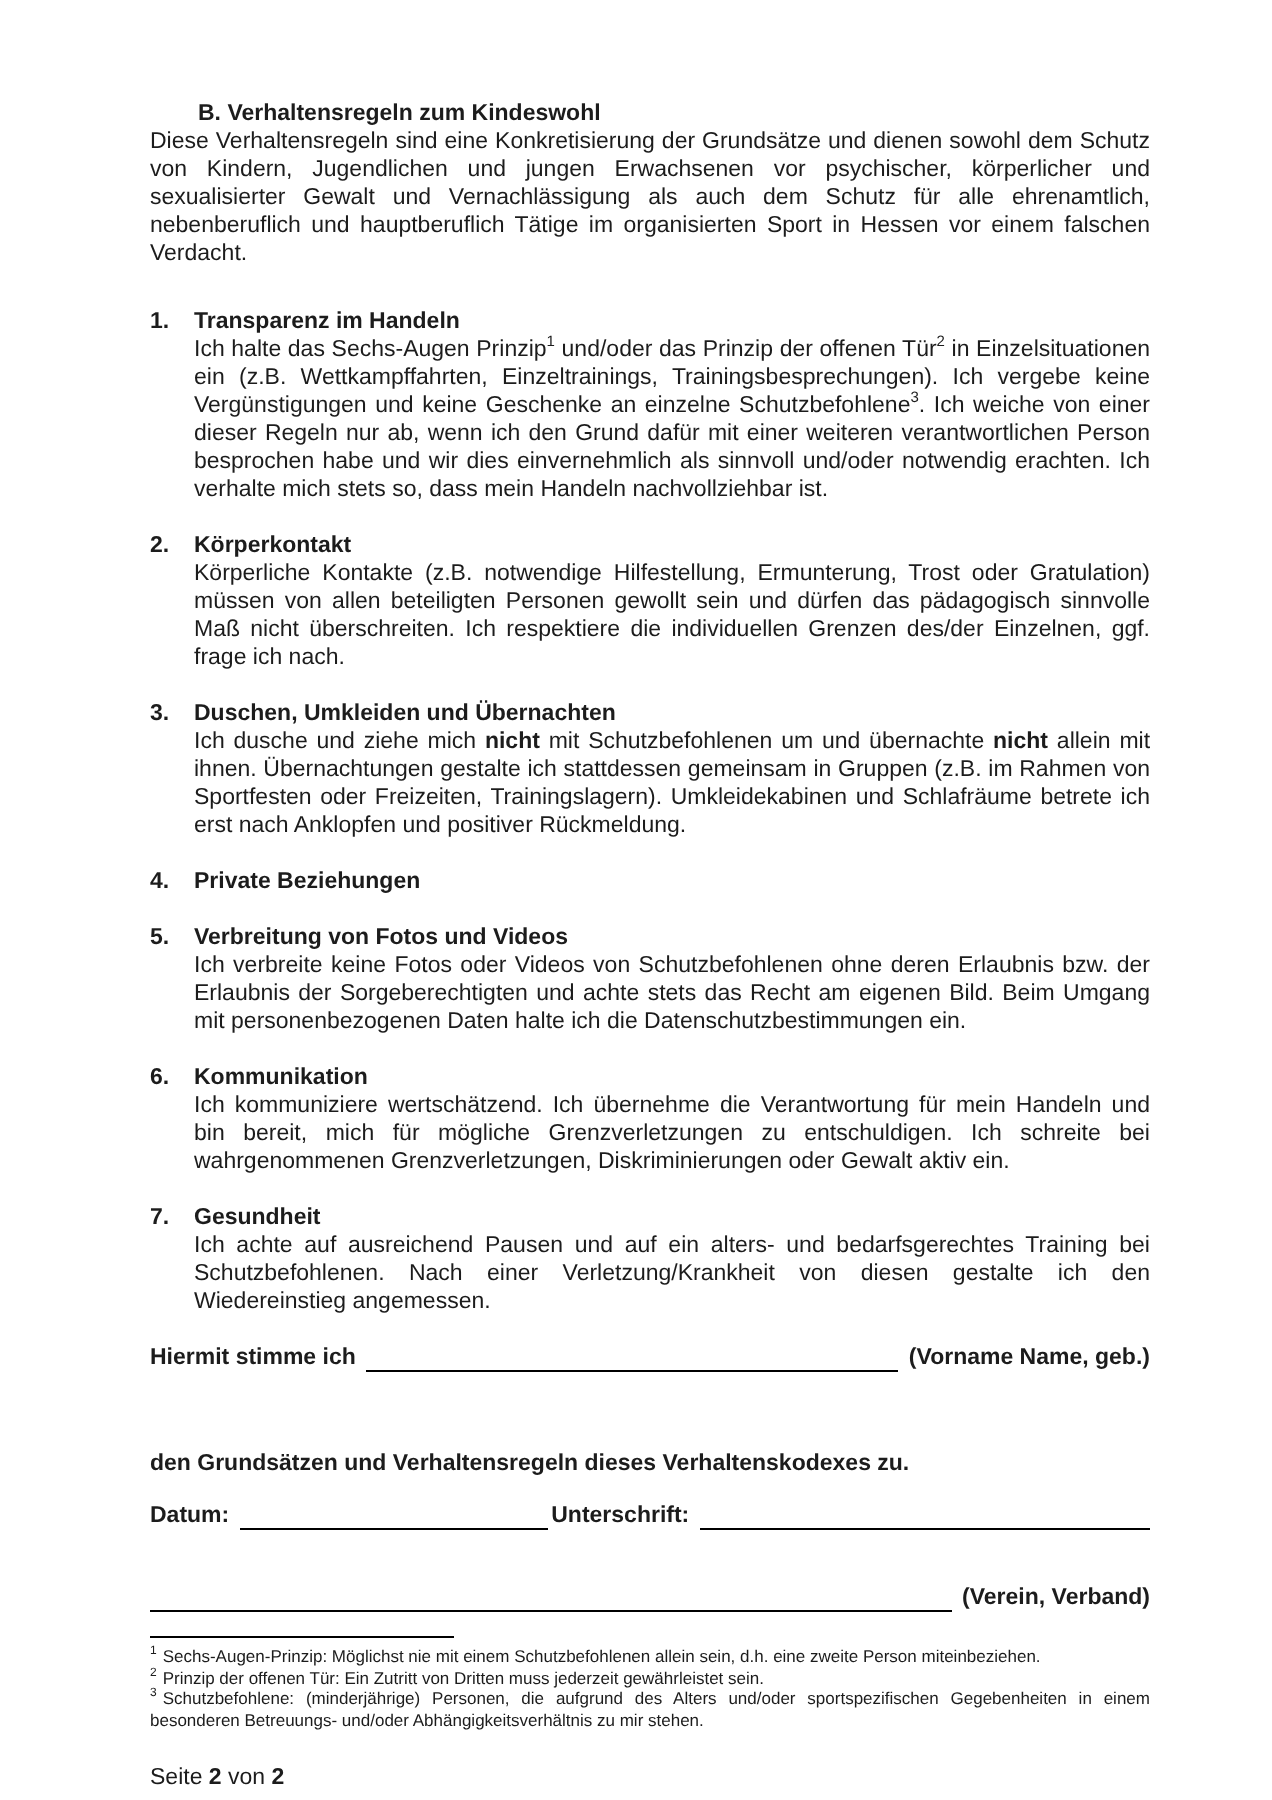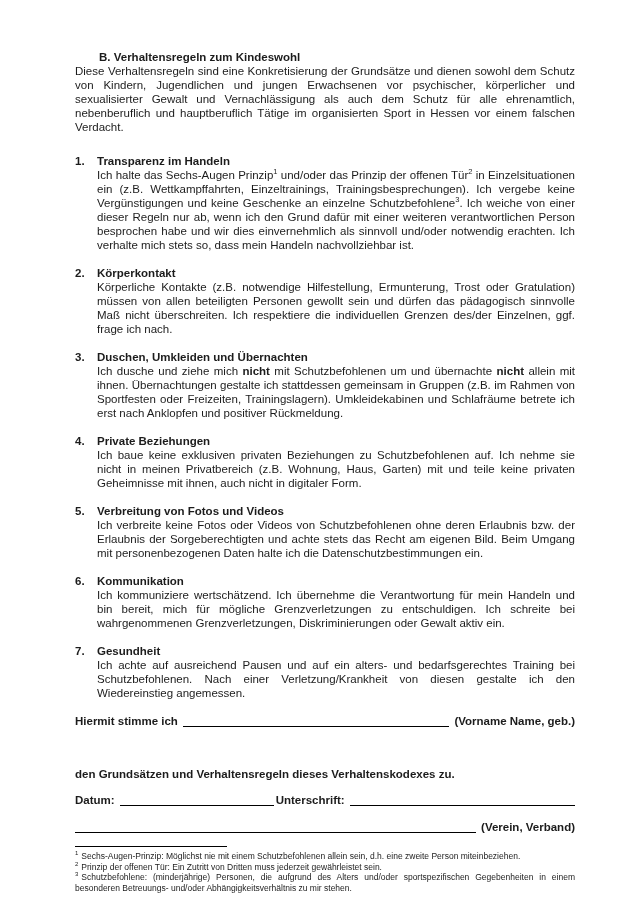--- a/index.html
+++ b/index.html
@@ -48,35 +48,35 @@
   .rule-title { font-weight: bold; }
   .rule-body { text-align: justify; }
   .b { font-weight: bold; }
   sup {
     font-size: 7.5px;
     line-height: 0;
     vertical-align: super;
   }
   .sig-row {
     display: flex;
-    align-items: flex-start;
+    align-items: center;
     font-size: 11.5px;
     line-height: 14px;
     font-weight: bold;
     white-space: nowrap;
   }
   .sig-consent { margin-top: 11px; }
   .sig-statement {
     margin-top: 39px;
     font-size: 11.5px;
     line-height: 14px;
     font-weight: bold;
   }
   .sig-datum { margin-top: 12px; }
-  .sig-org { margin-top: 13px; }
+  .sig-org { margin-top: 27px; }
   .fill-line {
     border-bottom: 1.5px solid #000;
     height: 13px;
     box-sizing: border-box;
   }
   .fill-grow { flex: 1 1 auto; margin: 0 5px 0 5px; }
   .fill-date { flex: 0 0 154px; margin: 0 2px 0 5px; }
   .fill-sig  { flex: 1 1 auto; margin: 0 0 0 5px; }
   .fill-org  { flex: 1 1 auto; margin: 0 5px 0 0; }
   .fn-separator {
@@ -127,21 +127,20 @@
         <div class="rule-content">
           <div class="rule-title">Duschen, Umkleiden und Übernachten</div>
           <div class="rule-body"><span>Ich dusche und ziehe mich </span><span class="b">nicht</span><span> mit Schutzbefohlenen um und übernachte </span><span class="b">nicht</span><span> allein mit ihnen. Übernachtungen gestalte ich stattdessen gemeinsam in Gruppen (z.B. im Rahmen von Sportfesten oder Freizeiten, Trainingslagern). Umkleidekabinen und Schlafräume betrete ich erst nach Anklopfen und positiver Rückmeldung.</span></div>
         </div>
       </div>
 
       <div class="rule">
         <div class="rule-num">4.</div>
         <div class="rule-content">
           <div class="rule-title">Private Beziehungen</div>
-          <div class="rule-body"><span>Ich baue keine exklusiven privaten Beziehungen zu Schutzbefohlenen auf. Ich nehme sie nicht in meinen Privatbereich (z.B. Wohnung, Haus, Garten) mit und teile keine privaten Geheimnisse mit ihnen, auch nicht in digitaler Form.</span></div>
         </div>
       </div>
 
       <div class="rule">
         <div class="rule-num">5.</div>
         <div class="rule-content">
           <div class="rule-title">Verbreitung von Fotos und Videos</div>
           <div class="rule-body"><span>Ich verbreite keine Fotos oder Videos von Schutzbefohlenen ohne deren Erlaubnis bzw. der Erlaubnis der Sorgeberechtigten und achte stets das Recht am eigenen Bild. Beim Umgang mit personenbezogenen Daten halte ich die Datenschutzbestimmungen ein.</span></div>
         </div>
       </div>

